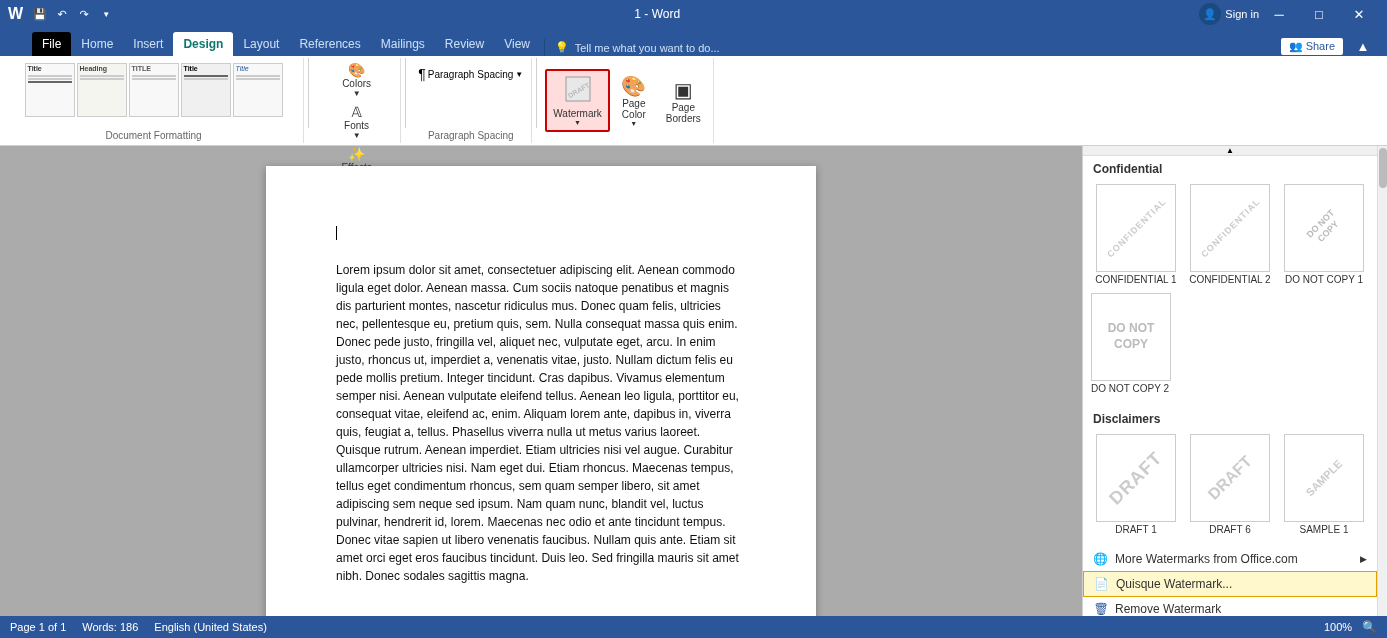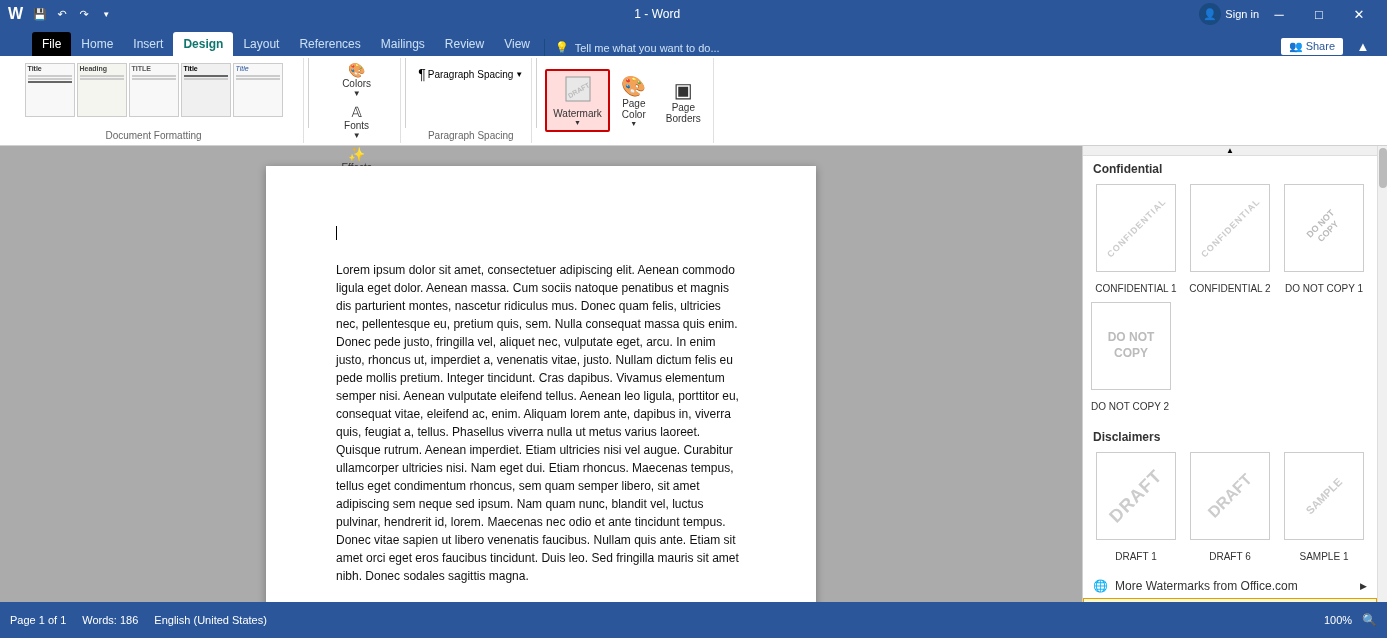--- a/index.html
+++ b/index.html
@@ -235,21 +235,21 @@
       text-align: center;
       white-space: nowrap;
       letter-spacing: 1px;
     }
     .watermark-text-diagonal.large { font-size: 10px; }
 
     .watermark-label {
       font-size: 10px;
       color: #333;
       text-align: center;
-      margin-top: 11px;
+      margin-top: 2px;
     }
 
     .watermark-divider {
       height: 1px;
       background: #e0e0e0;
       margin: 4px 8px;
     }
 
     
     .panel-menu-item {
@@ -260,21 +260,21 @@
       font-size: 12px;
       cursor: pointer;
       color: #333;
     }
     .panel-menu-item.highlighted { background: #ffeb99; border: 1px solid #ffd700; }
 
     .menu-icon { width: 16px; height: 16px; display: inline-flex; align-items: center; justify-content: center; font-size: 12px; color: #2b579a; }
 
     
     .status-bar {
-      height: 36px;
+      height: 22px;
       background: #2b579a;
       color: white;
       display: flex;
       align-items: center;
       justify-content: space-between;
       padding: 0 10px;
       font-size: 11px;
       text-align: center;
     }
     .status-right { display: flex; gap: 10px; align-items: center; }

